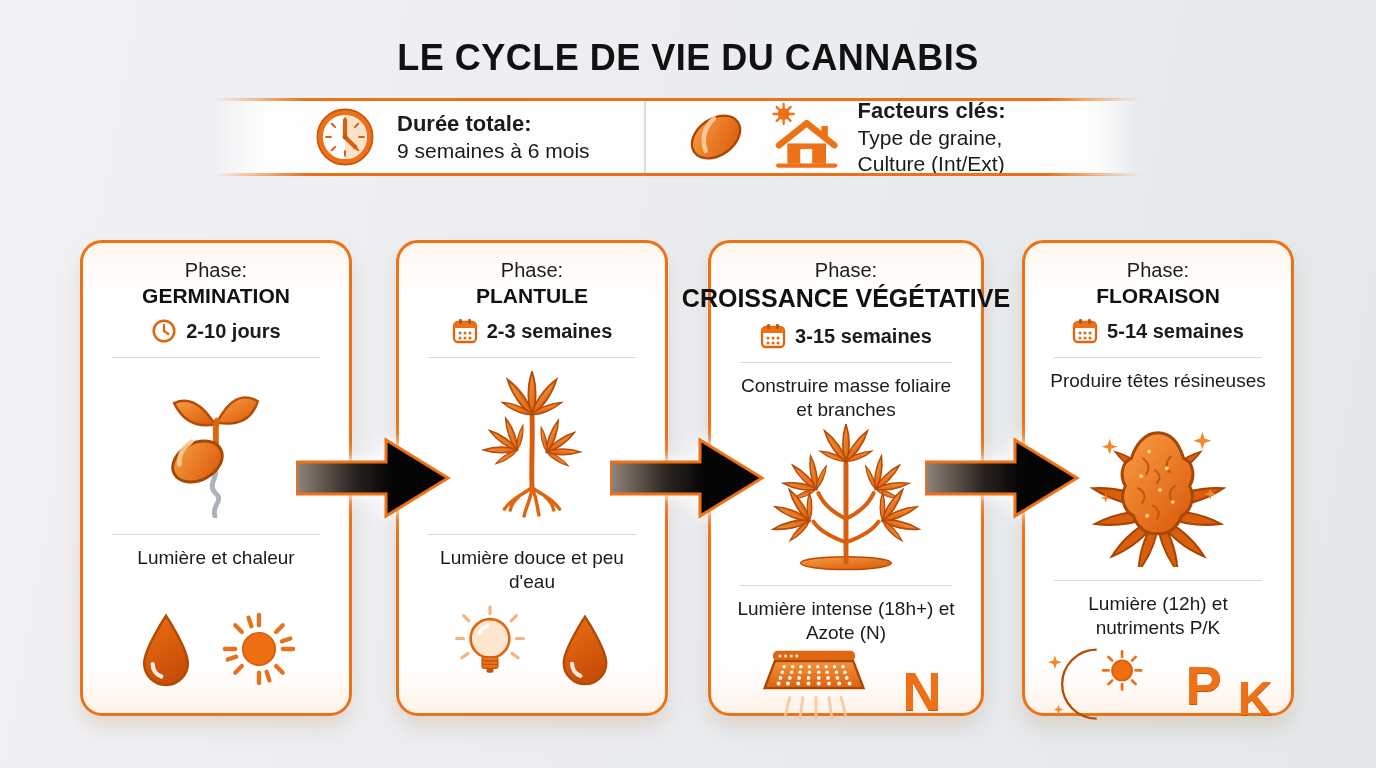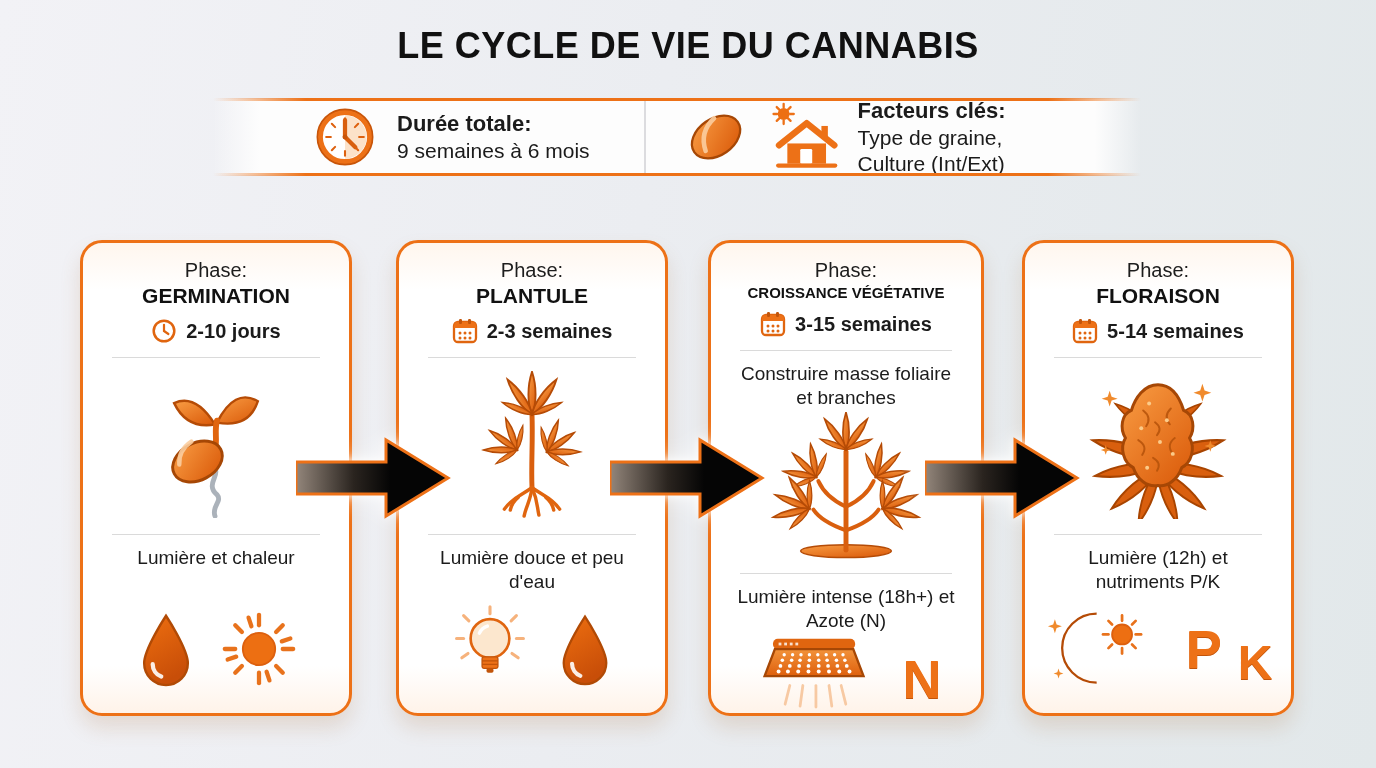--- a/index.html
+++ b/index.html
@@ -3,21 +3,21 @@
 <meta charset="utf-8">
 <style>
   html,body{margin:0;padding:0;}
   body{
     width:1376px;height:768px;overflow:hidden;position:relative;
     font-family:"Liberation Sans","DejaVu Sans",sans-serif;
     background:linear-gradient(100deg,#f2f2f6 0%,#ebedf1 45%,#e2e8ea 100%);
     color:#1b1b1b;
   }
   .title{
-    position:absolute;top:25px;left:0;width:100%;text-align:center;
+    position:absolute;top:37px;left:0;width:100%;text-align:center;
     font-size:36px;font-weight:800;letter-spacing:.5px;color:#111;
   }
   
   .band{
     position:absolute;left:213px;top:99px;width:928px;height:76px;
     background:linear-gradient(to right,rgba(255,255,255,0) 0%,#fdfdfd 5%,#fdfdfd 95%,rgba(255,255,255,0) 100%);
   }
   .band::before,.band::after{
     content:"";position:absolute;left:0;right:0;height:3px;
     background:linear-gradient(to right,rgba(237,113,23,0) 0%,#ED7117 10%,#ED7117 90%,rgba(237,113,23,0) 100%);
@@ -37,21 +37,21 @@
     box-shadow:0 12px 20px rgba(170,110,55,.18);
     display:flex;flex-direction:column;align-items:center;
     padding:16px 12px 14px;
   }
   .card1{left:80px;width:272px;}
   .card2{left:396px;width:272px;}
   .card3{left:708px;width:276px;}
   .card4{left:1022px;width:272px;}
   .phase-label{font-size:20px;color:#1d1d1d;}
   .phase-name{font-size:21px;font-weight:800;white-space:nowrap;margin-top:2px;color:#111;}
-  .phase-name.long{font-size:15px;}
+  .phase-name.long{font-size:25px;}
   .dur-row{display:flex;align-items:center;gap:9px;margin-top:10px;justify-content:space-between;}
   .dur-text{font-size:20px;font-weight:700;}
   .divider{width:86%;border-top:1.6px solid #dadada;margin:13px 0 11px;}
   .goal,.cond{font-size:19px;font-weight:500;text-align:center;line-height:1.28;max-width:218px;}
   .goal{min-height:50px;display:flex;align-items:flex-start;justify-content:center;}
   .main-icon{height:152px;display:flex;align-items:center;justify-content:center;}
   .cond{min-height:52px;}
   .bottom-icons{flex:1;display:flex;align-items:center;justify-content:center;gap:24px;}
   .nutrient{font-size:54px;font-weight:800;color:#ED7117;text-shadow:0 1px 0 #c2540a;line-height:1;}
   .nutrient.k{font-size:48px;transform:translateY(14px);margin-left:-8px;}
@@ -423,20 +423,21 @@
             <circle cx="18" cy="15" r="1.5"></circle>
           <circle cx="8" cy="20" r="1.5"></circle>
             <circle cx="13" cy="20" r="1.5"></circle>
             <circle cx="18" cy="20" r="1.5"></circle>
         </g>
       </svg>
     </span>
     <span class="dur-text">5-14 semaines</span>
   </div>
   <div class="divider"></div>
+  <div class="goal">Produire têtes résineuses</div>
   <div class="main-icon">
     <svg width="148" height="148" viewBox="0 0 150 150">
       <g fill="#D95F0E" stroke="#A84400" stroke-width="1.2">
         <use href="#blade" transform="translate(75,88) rotate(75) scale(1.9)"></use>
         <use href="#blade" transform="translate(75,88) rotate(-75) scale(1.9)"></use>
         <use href="#blade" transform="translate(75,95) rotate(100) scale(1.8)"></use>
         <use href="#blade" transform="translate(75,95) rotate(-100) scale(1.8)"></use>
         <use href="#blade" transform="translate(75,100) rotate(130) scale(1.7)"></use>
         <use href="#blade" transform="translate(75,100) rotate(-130) scale(1.7)"></use>
         <use href="#blade" transform="translate(75,100) rotate(160) scale(1.6)"></use>

